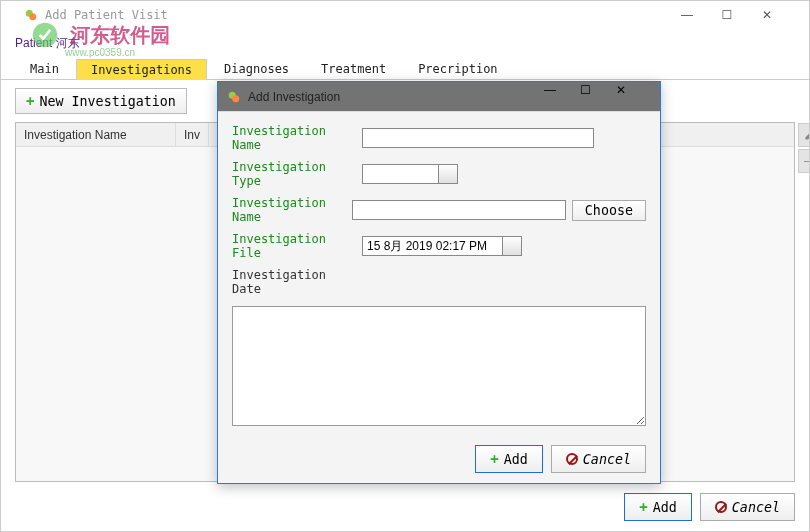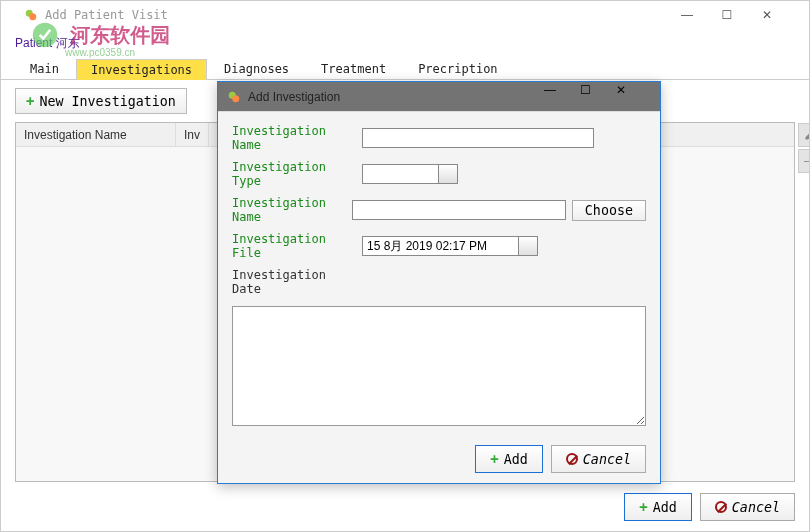--- a/index.html
+++ b/index.html
@@ -246,21 +246,21 @@
 }
 .choose-btn {
   margin-left: 6px;
   padding: 2px 12px;
   border: 1px solid #aaa;
   background: linear-gradient(#fff,#eee);
   font-family: "SimSun", monospace;
   cursor: pointer;
 }
 .datebox {
-  width: 176px;
+  width: 160px;
   position: relative;
   font-family: "SimSun", monospace;
   font-size: 12px;
   line-height: 18px;
 }
 .datebox::after {
   content: "";
   position: absolute;
   right: 0; top: 0;
   width: 18px; height: 18px;

